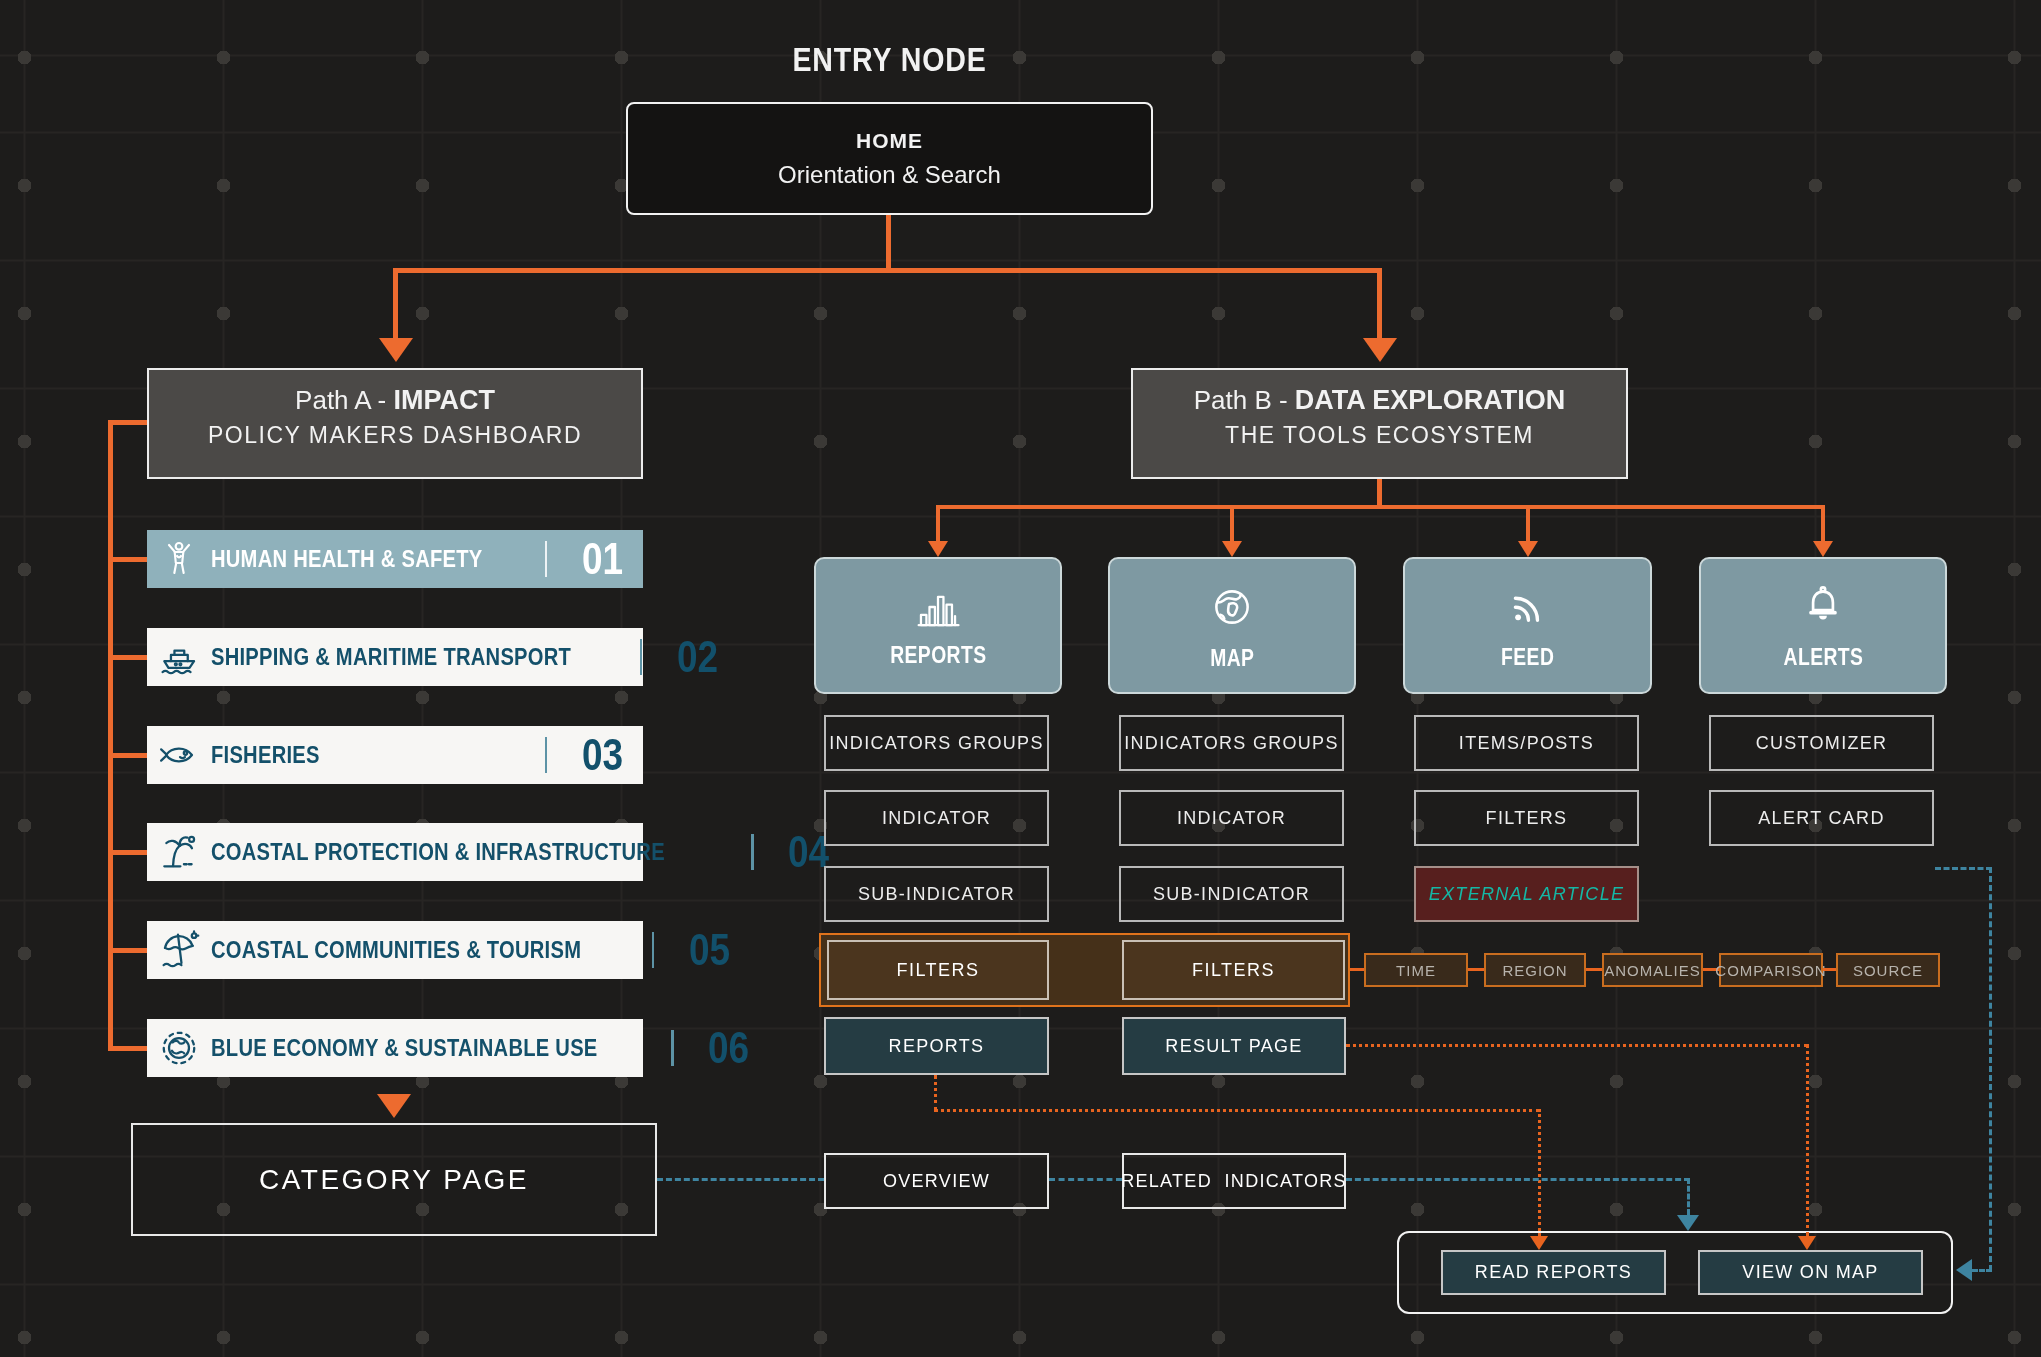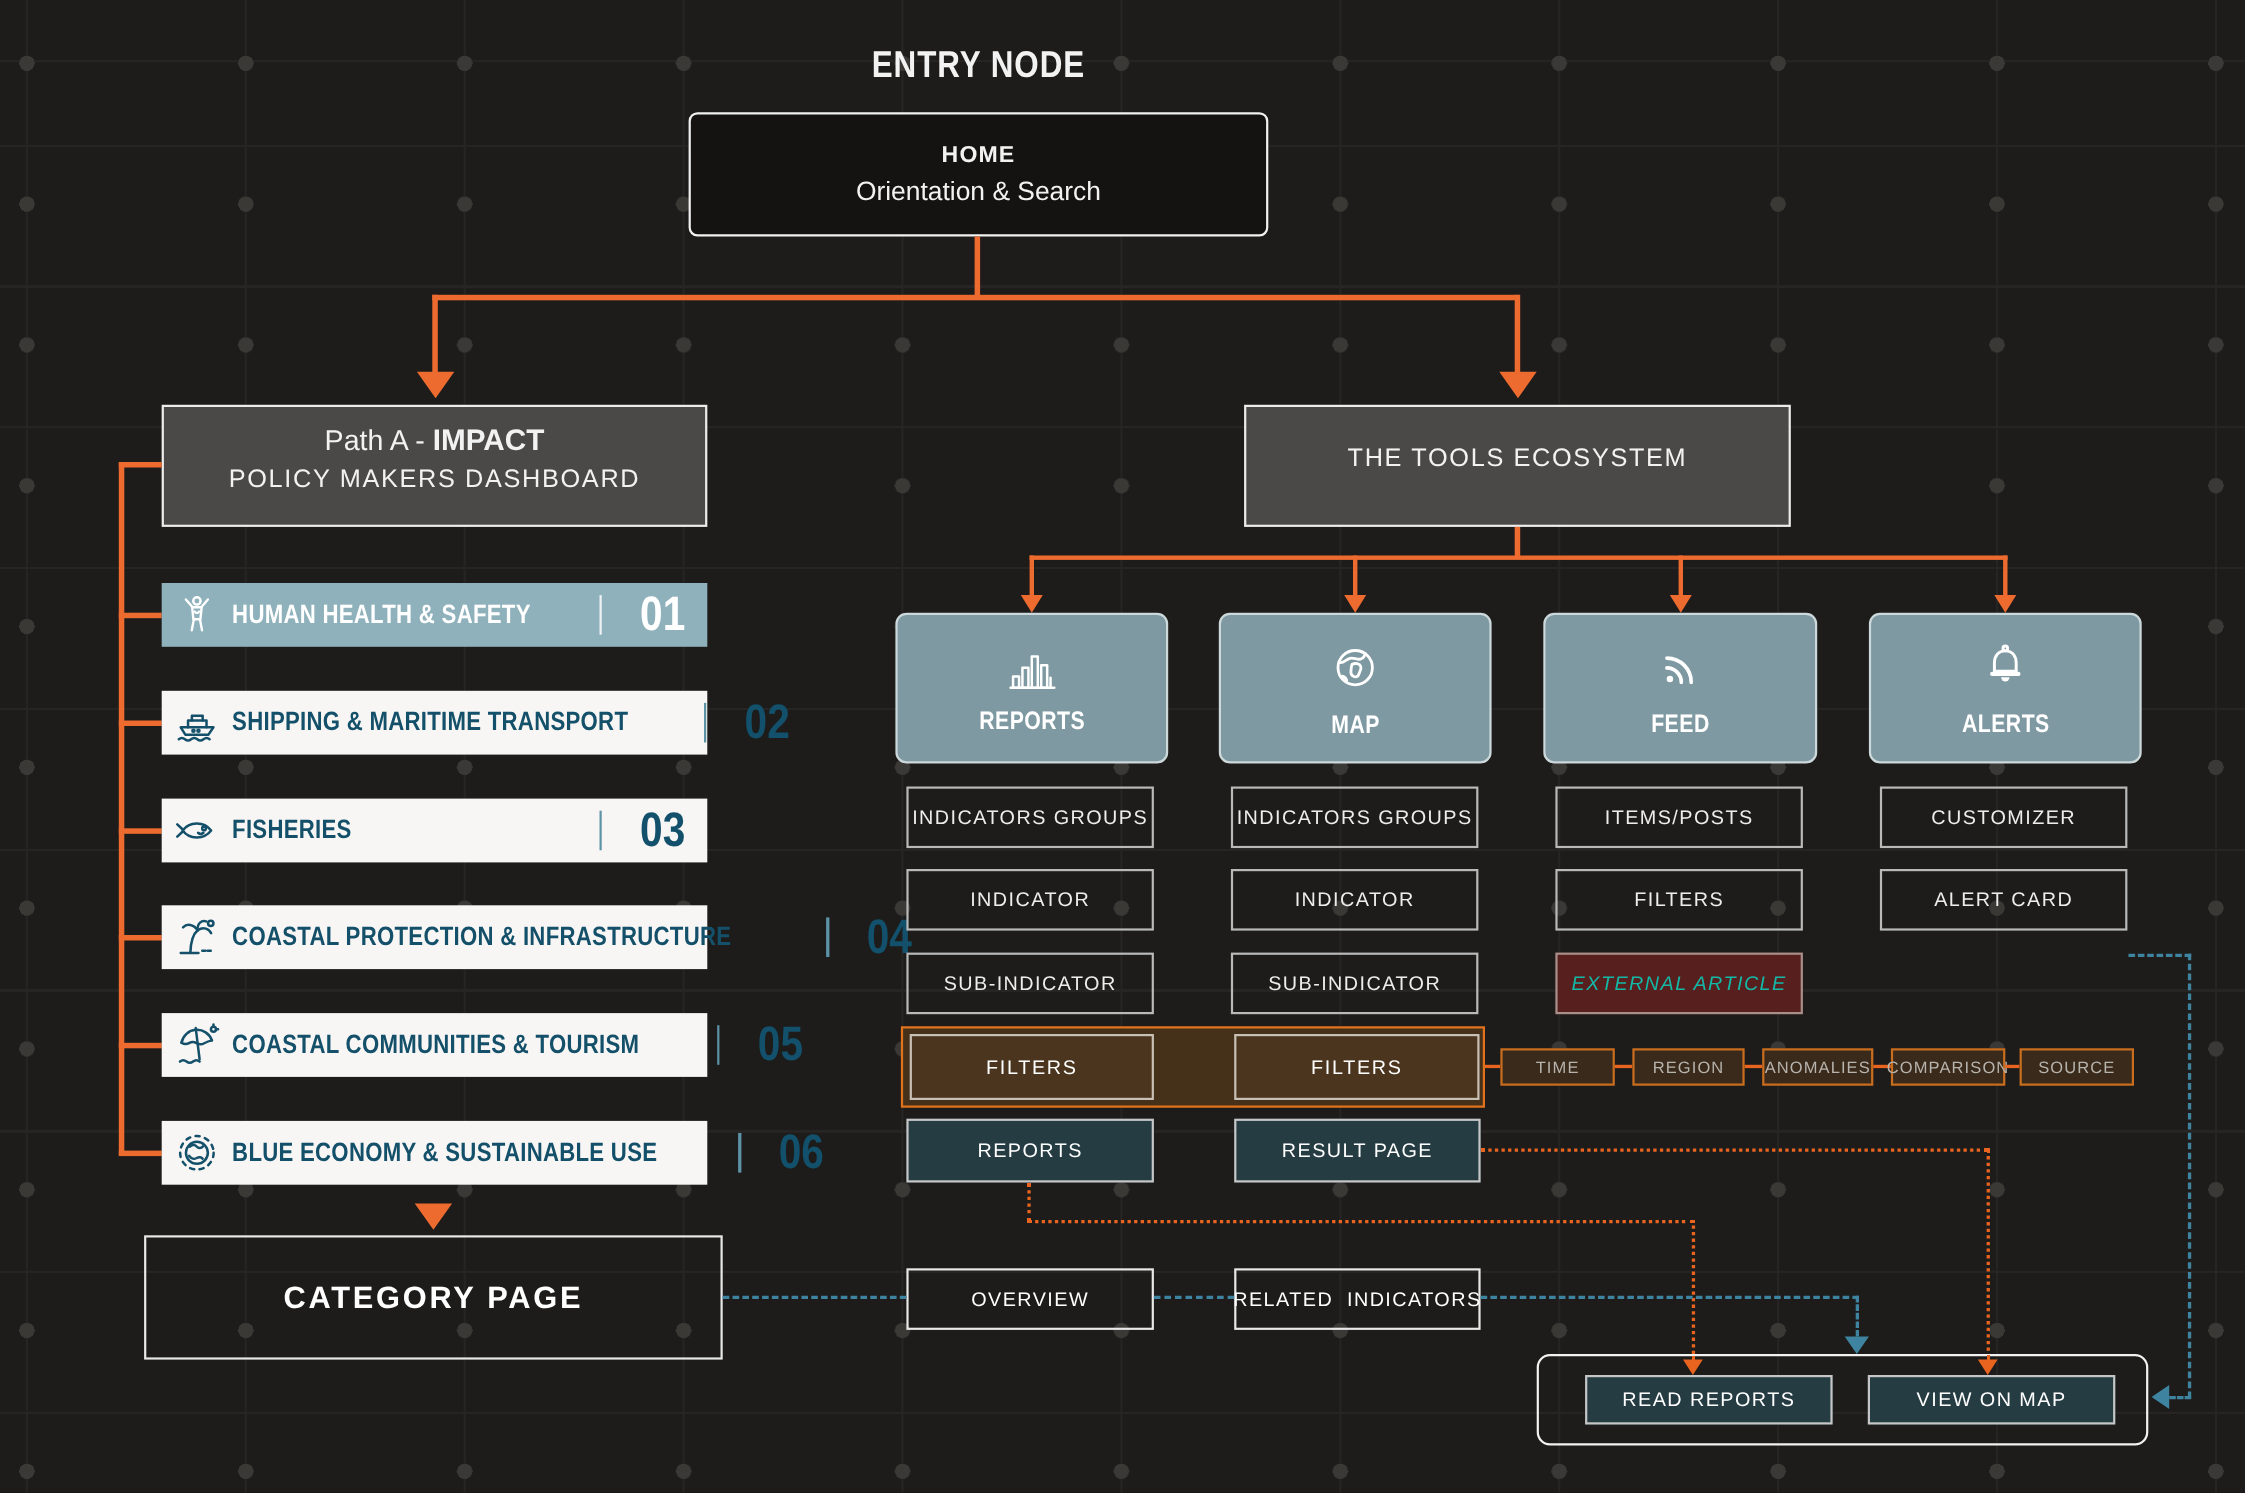--- a/index.html
+++ b/index.html
@@ -77,20 +77,21 @@
   <div class="ln-o" style="left:393px;top:268px;width:5px;height:72px;"></div>
   <div class="tri-o" style="left:379px;top:338px;"></div>
   <div class="ln-o" style="left:1377px;top:268px;width:5px;height:72px;"></div>
   <div class="tri-o" style="left:1363px;top:338px;"></div>
 
   <div class="abs ctr path-box" style="left:147px;width:496px;">
     <div style="font-size:26px;"><span>Path A - </span><b style="font-size:27px;">IMPACT</b></div>
     <div style="font-size:23px;letter-spacing:1.5px;">POLICY MAKERS DASHBOARD</div>
   </div>
   <div class="abs ctr path-box" style="left:1131px;width:497px;">
+    <div style="font-size:26px;"><span>Path B - </span><b style="font-size:27px;">DATA EXPLORATION</b></div>
     <div style="font-size:23px;letter-spacing:1.5px;">THE TOOLS ECOSYSTEM</div>
   </div>
 
   <div class="ln-o" style="left:108px;top:420px;width:39px;height:5px;"></div>
   <div class="ln-o" style="left:108px;top:420px;width:5px;height:630px;"></div>
   <div class="ln-o" style="left:108px;top:557px;width:39px;height:5px;"></div>
   <div class="ln-o" style="left:108px;top:655px;width:39px;height:5px;"></div>
   <div class="ln-o" style="left:108px;top:753px;width:39px;height:5px;"></div>
   <div class="ln-o" style="left:108px;top:850px;width:39px;height:5px;"></div>
   <div class="ln-o" style="left:108px;top:948px;width:39px;height:5px;"></div>
@@ -182,21 +183,21 @@
         <path d="M8,13.6 c1,1.5 2.8,1.9 4.2,1 c.9,-.6 2.2,-.4 2.8,.5"></path>
         <circle cx="12" cy="12" r="8.7" stroke-dasharray="2.2 2.8"></circle>
       </svg>
     </span>
     <span class="cat-label"><span class="cond-l">BLUE ECONOMY &amp; SUSTAINABLE USE</span></span>
     <span class="cat-div"></span>
     <span class="cat-num"><span class="cond">06</span></span>
   </div>
 
   <div class="tri-o" style="left:377px;top:1094px;"></div>
-  <div class="abs ctr wframe" style="left:131px;top:1123px;width:526px;height:113px;font-size:28px;font-weight:700;letter-spacing:2.5px;">
+  <div class="abs ctr wframe" style="left:131px;top:1123px;width:526px;height:113px;font-size:28px;font-weight:400;letter-spacing:2.5px;">
     <span>CATEGORY PAGE</span>
   </div>
 
   <div class="ln-o" style="left:1377px;top:479px;width:5px;height:28px;"></div>
   <div class="ln-o" style="left:936px;top:505px;width:889px;height:4px;"></div>
   <div class="ln-o" style="left:936px;top:505px;width:4px;height:36px;"></div>
   <div class="arr-o-d sm" style="left:928px;top:541px;"></div>
   <div class="ln-o" style="left:1230px;top:505px;width:4px;height:36px;"></div>
   <div class="arr-o-d sm" style="left:1222px;top:541px;"></div>
   <div class="ln-o" style="left:1526px;top:505px;width:4px;height:36px;"></div>

